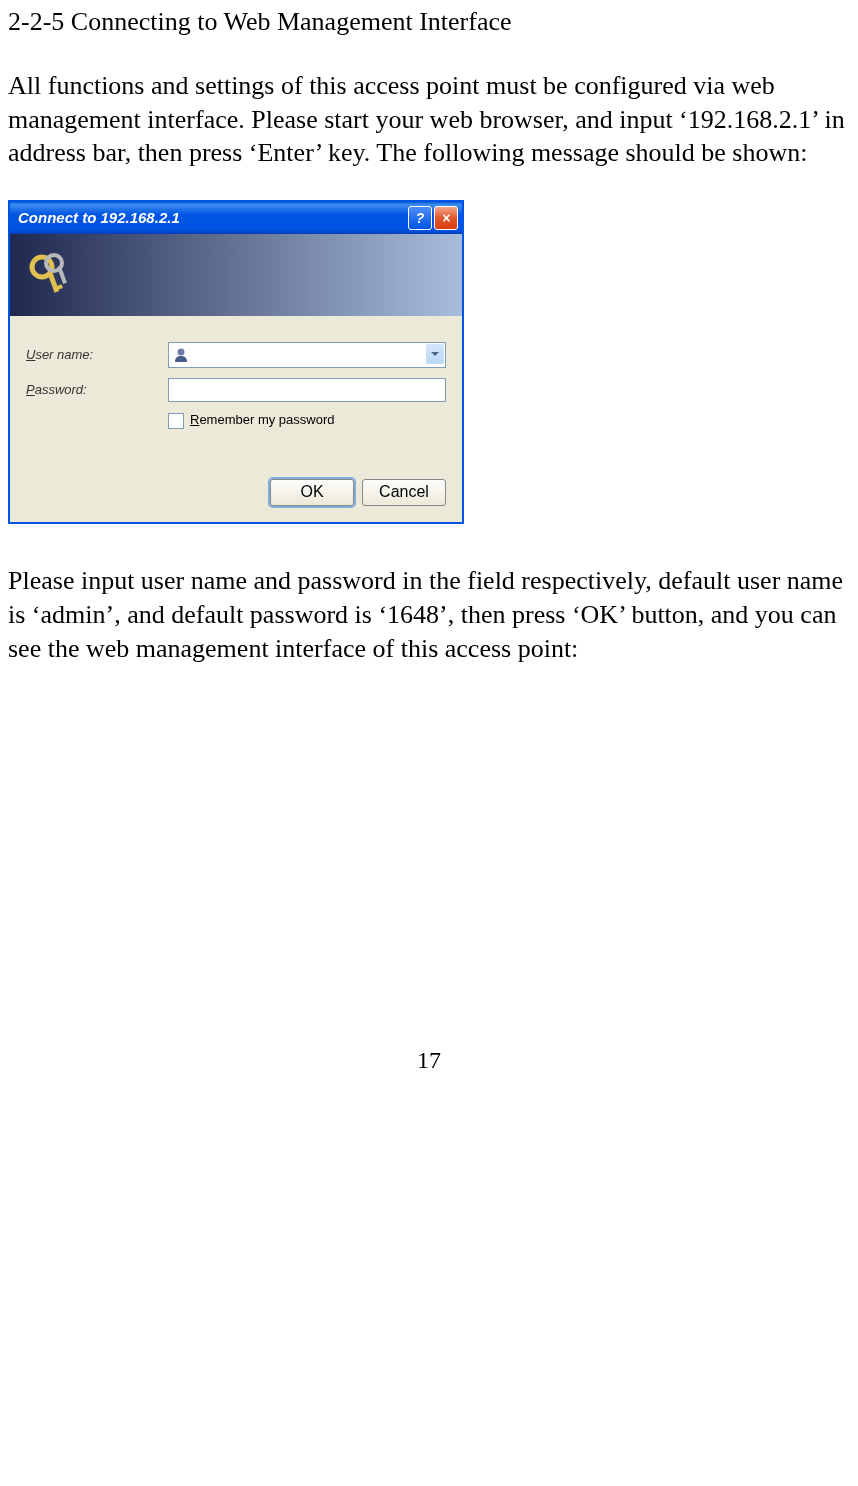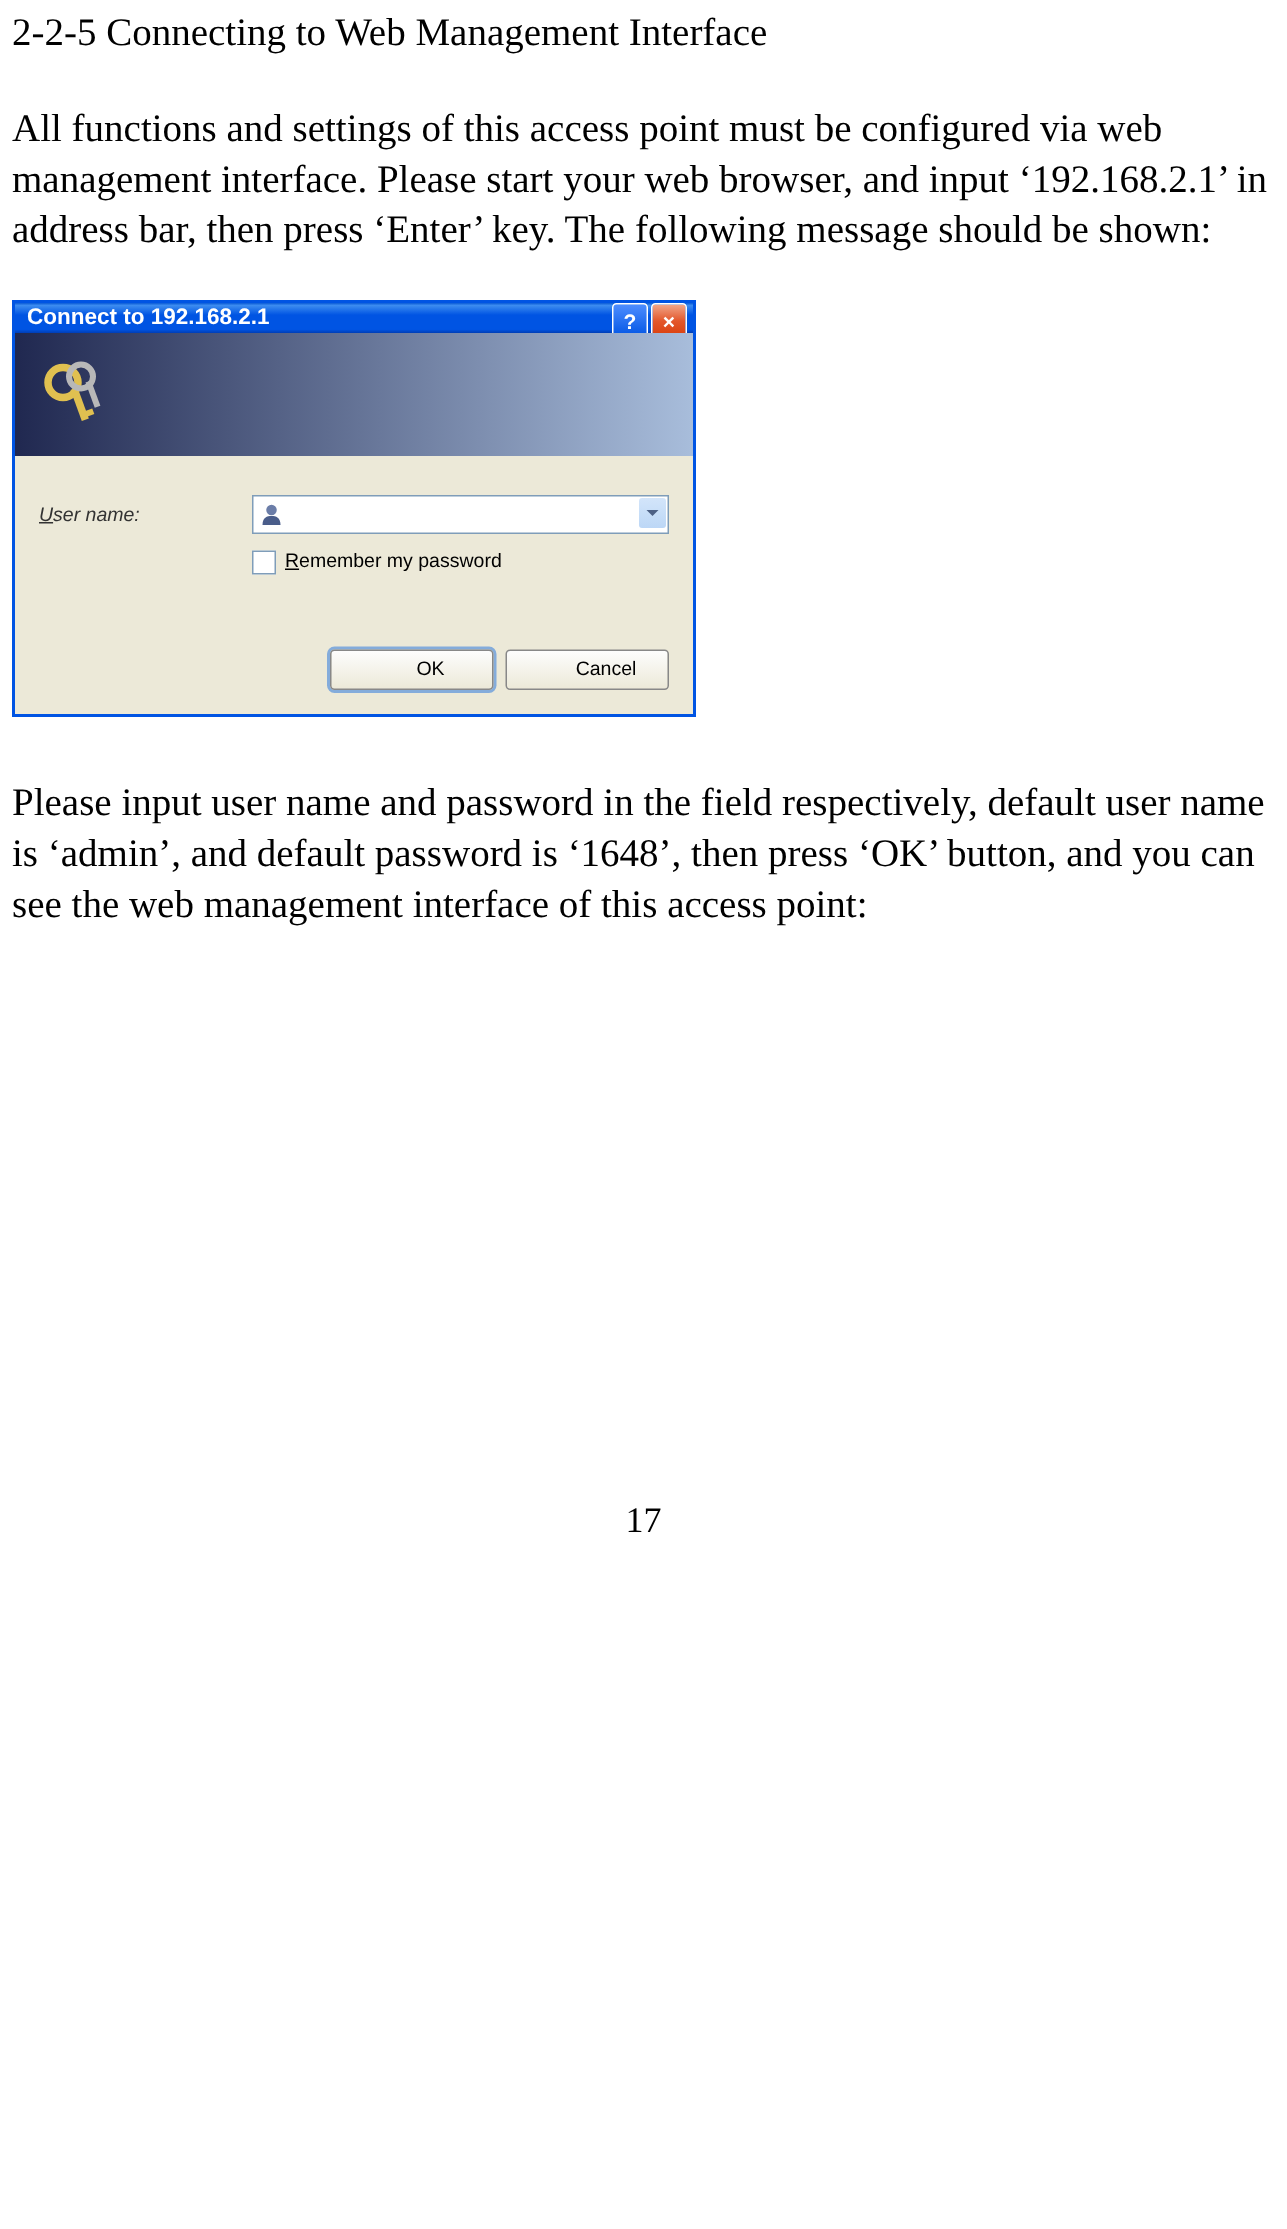--- a/index.html
+++ b/index.html
@@ -21,26 +21,27 @@
     .dialog-container {
       width: 452px;
       border: 2px solid #0054e3;
       margin-bottom: 40px;
       font-family: Tahoma, Arial, sans-serif;
       font-size: 13px;
     }
     .title-bar {
       background: linear-gradient(to bottom, #0a5bd6 0%, #3c8cf0 8%, #0054e3 40%, #0054e3 88%, #003db5 100%);
       color: #fff;
-      height: 20px;
-      display: flex;
-      align-items: flex-start;
+      height: 32px;
+      display: flex;
+      align-items: center;
       padding: 0 4px 0 8px;
       font-weight: bold;
       font-size: 15px;
+      font-style: italic;
     }
     .title-text {
       flex: 1;
     }
     .title-buttons {
       display: flex;
       gap: 2px;
     }
     .help-btn, .close-btn {
       width: 24px;
@@ -160,23 +161,22 @@
     .dlg-button {
       min-width: 82px;
       height: 25px;
       background: linear-gradient(to bottom, #fdfdfd 0%, #ece9d8 100%);
       border: 1px solid #888;
       border-radius: 3px;
       display: flex;
       align-items: center;
       justify-content: center;
       font-family: Tahoma, Arial, sans-serif;
-      font-size: 13px;
+      font-size: 16px;
       color: #000;
-      padding-left: 25px;
     }
     .dlg-button.default {
       box-shadow: 0 0 0 2px #84acdb;
     }
     .page-number {
       text-align: center;
       font-size: 24px;
       margin-top: 380px;
     }
   </style>
@@ -215,20 +215,24 @@
           <svg width="16" height="16" viewBox="0 0 16 16">
             <circle cx="8" cy="5" r="3.5" fill="#6b7da8"></circle>
             <path d="M2 15 C2 10 5 9 8 9 C11 9 14 10 14 15 Z" fill="#4a5d8a"></path>
           </svg>
         </span>
         <span></span>
         <div class="combo-dropdown"></div>
       </div>
     </div>
 
+    <div class="form-row">
+      <div class="form-label"><span class="underline">P</span><span>assword:</span></div>
+      <div class="text-input"></div>
+    </div>
 
     <div class="checkbox-row">
       <div class="checkbox"></div>
       <span><span class="underline">R</span><span>emember my password</span></span>
     </div>
 
     <div class="button-row">
       <div class="dlg-button default">OK</div>
       <div class="dlg-button">Cancel</div>
     </div>

